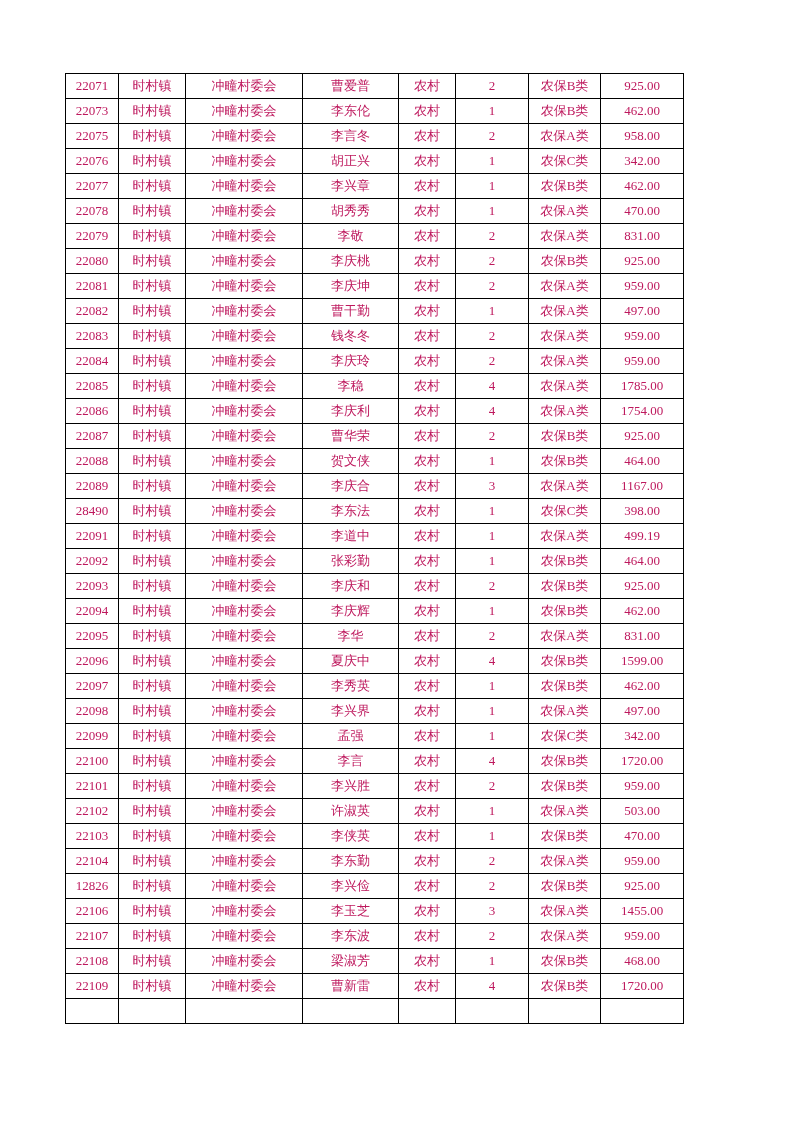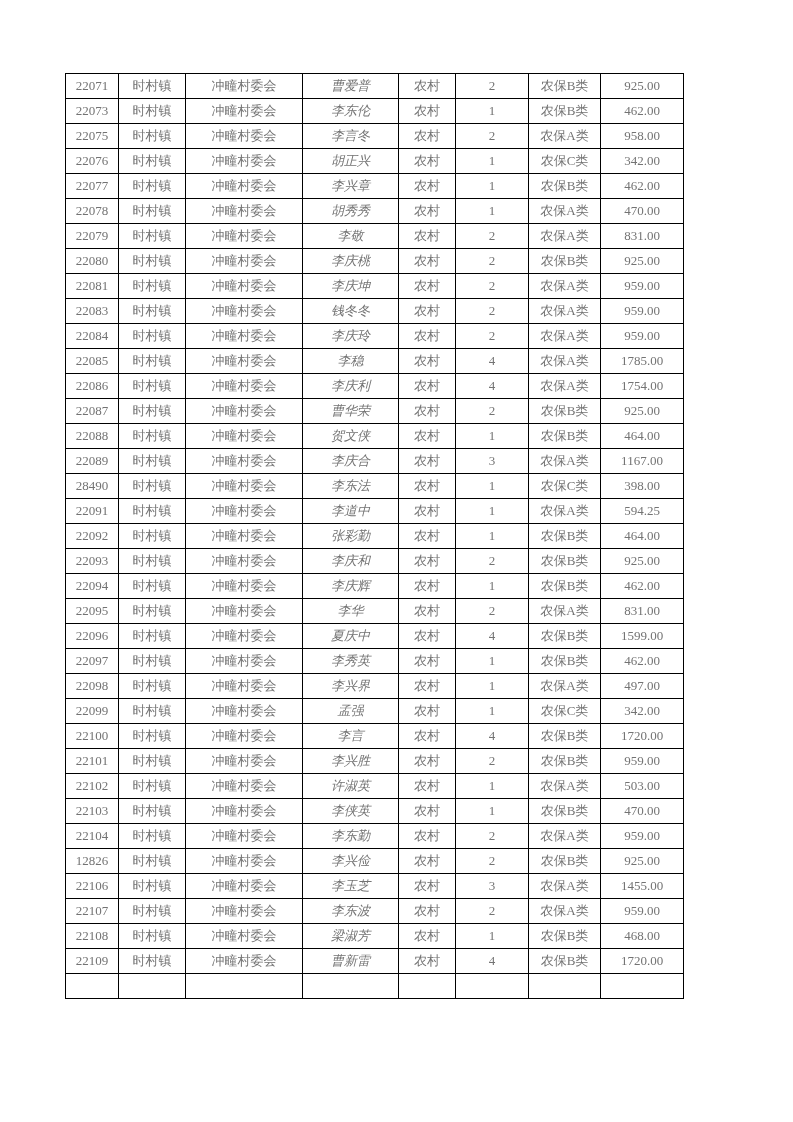--- a/index.html
+++ b/index.html
@@ -7,21 +7,21 @@
     padding: 0;
     background: #ffffff;
   }
   .page {
     position: relative;
     width: 793px;
     height: 1122px;
     background: #ffffff;
     overflow: hidden;
     font-family: "Liberation Serif", "DejaVu Serif", serif;
-    color: #737373;
+    color: #be185d;
   }
   .table-clip {
     position: absolute;
     left: 65px;
     top: 73px;
     width: 620px;
     height: 989px;
     overflow: hidden;
   }
   table.data-table {
@@ -35,21 +35,21 @@
     font-size: 13px;
     line-height: 24px;
     text-align: center;
     padding: 0;
     overflow: hidden;
     white-space: nowrap;
   }
   td.c-id       { width: 52px; }
   td.c-town     { width: 66px; }
   td.c-village  { width: 116px; }
-  td.c-name     { width: 95px; text-align: left; padding-left: 16px; font-style: italic; }
+  td.c-name     { width: 95px; text-align: left; padding-left: 16px; }
   td.c-type     { width: 56px; }
   td.c-count    { width: 72px; }
   td.c-category { width: 71px; }
   td.c-amount   { width: 82px; }
 </style>
 </head>
 <body>
 
 <div class="page">
   <div class="table-clip">
@@ -139,20 +139,30 @@
     <td class="c-id">22081</td>
     <td class="c-town">时村镇</td>
     <td class="c-village">冲疃村委会</td>
     <td class="c-name">李庆坤</td>
     <td class="c-type">农村</td>
     <td class="c-count">2</td>
     <td class="c-category">农保A类</td>
     <td class="c-amount">959.00</td>
   </tr>
           <tr>
+    <td class="c-id">22082</td>
+    <td class="c-town">时村镇</td>
+    <td class="c-village">冲疃村委会</td>
+    <td class="c-name">曹干勤</td>
+    <td class="c-type">农村</td>
+    <td class="c-count">1</td>
+    <td class="c-category">农保A类</td>
+    <td class="c-amount">497.00</td>
+  </tr>
+          <tr>
     <td class="c-id">22083</td>
     <td class="c-town">时村镇</td>
     <td class="c-village">冲疃村委会</td>
     <td class="c-name">钱冬冬</td>
     <td class="c-type">农村</td>
     <td class="c-count">2</td>
     <td class="c-category">农保A类</td>
     <td class="c-amount">959.00</td>
   </tr>
           <tr>
@@ -226,21 +236,21 @@
     <td class="c-amount">398.00</td>
   </tr>
           <tr>
     <td class="c-id">22091</td>
     <td class="c-town">时村镇</td>
     <td class="c-village">冲疃村委会</td>
     <td class="c-name">李道中</td>
     <td class="c-type">农村</td>
     <td class="c-count">1</td>
     <td class="c-category">农保A类</td>
-    <td class="c-amount">594.25</td>
+    <td class="c-amount">499.19</td>
   </tr>
           <tr>
     <td class="c-id">22092</td>
     <td class="c-town">时村镇</td>
     <td class="c-village">冲疃村委会</td>
     <td class="c-name">张彩勤</td>
     <td class="c-type">农村</td>
     <td class="c-count">1</td>
     <td class="c-category">农保B类</td>
     <td class="c-amount">464.00</td>

